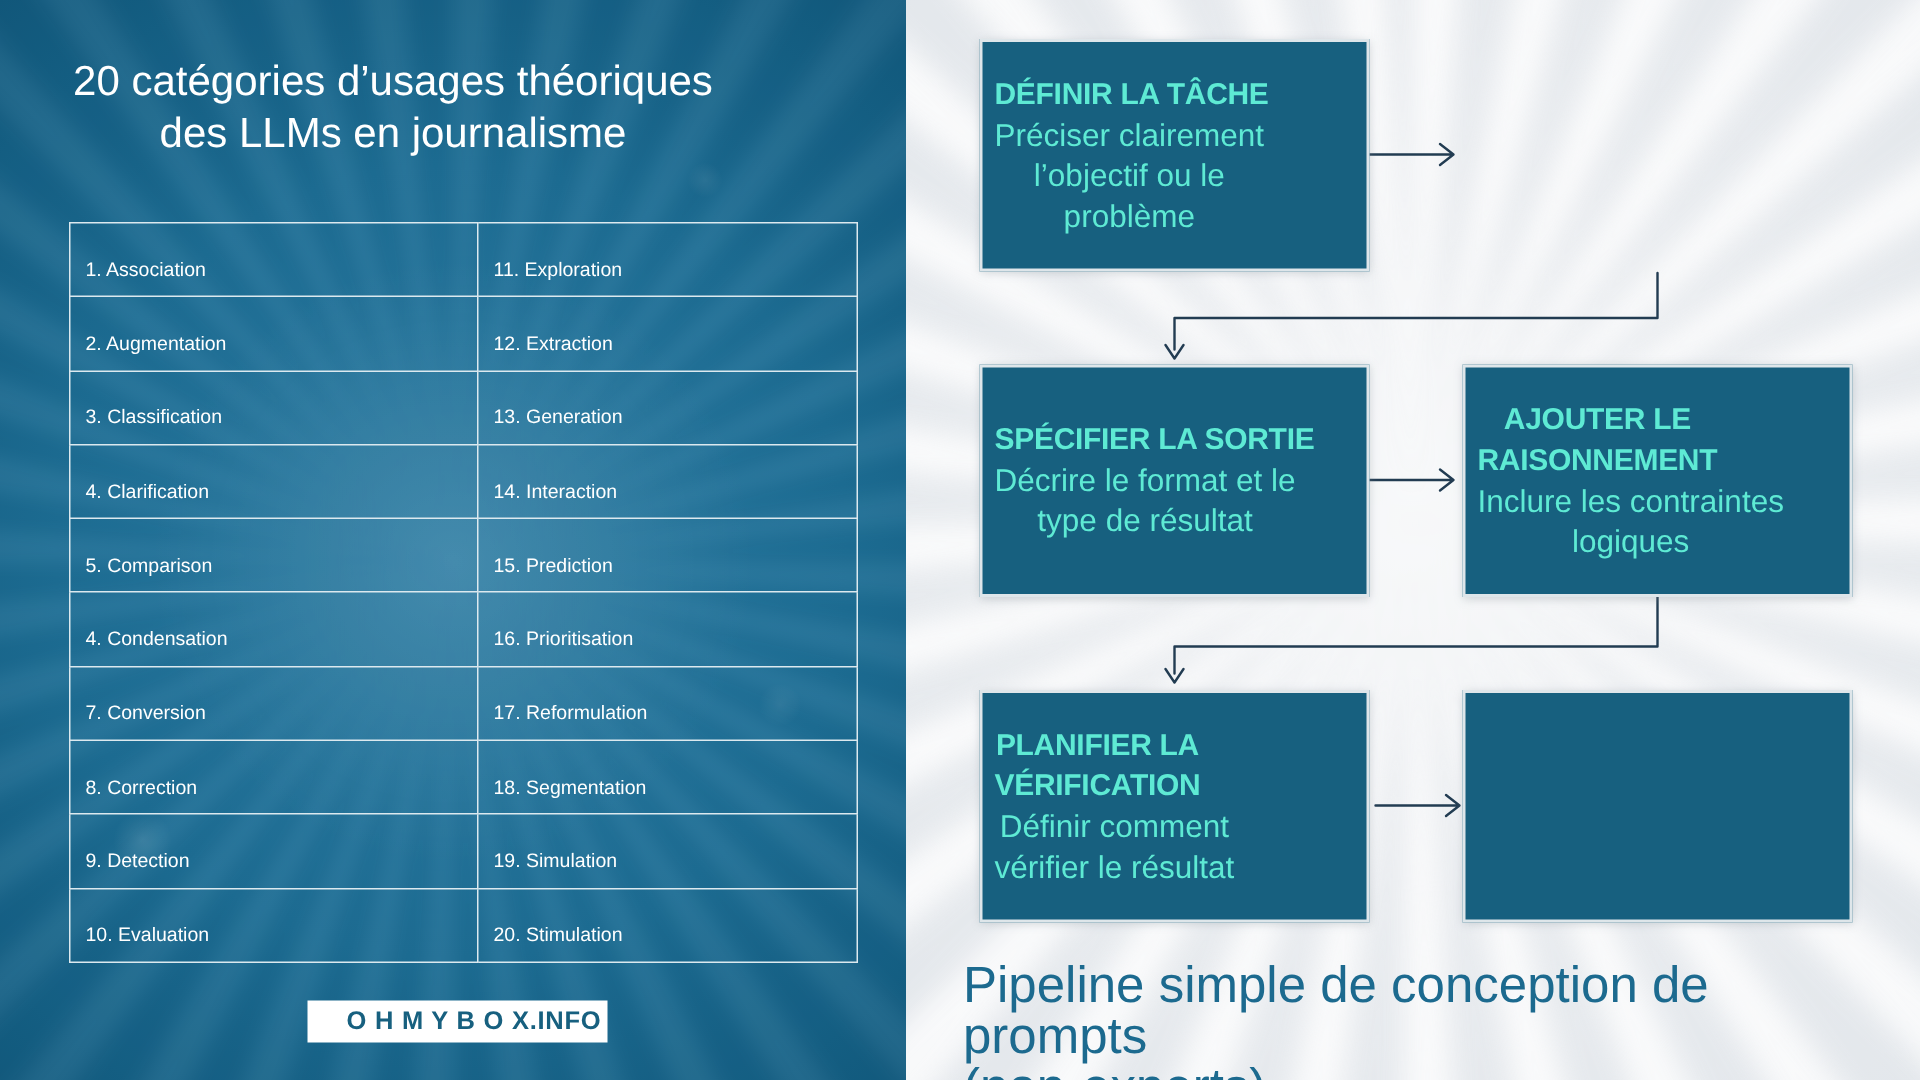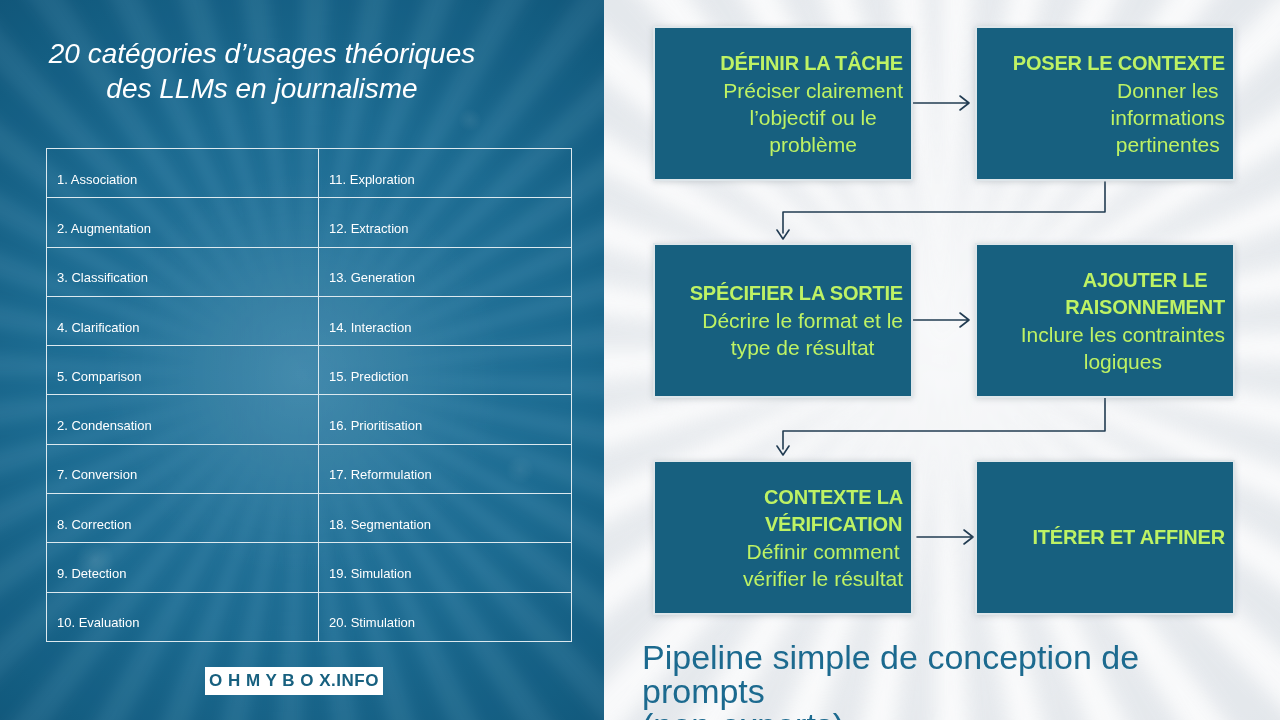--- a/index.html
+++ b/index.html
@@ -19,56 +19,56 @@
   }
   .left-panel::before{
     content:"";position:absolute;inset:-30px;pointer-events:none;
     background:repeating-conic-gradient(from 0deg at 50% 52%,
       rgba(255,255,255,0.06) 0deg 4deg, rgba(0,30,50,0.05) 4deg 9deg);
     filter:blur(7px);
   }
   .title{
     position:absolute;left:0;top:36px;width:524px;margin:0;z-index:2;
     color:#ffffff;font-size:28px;line-height:35px;font-weight:400;
-    text-align:center;white-space:pre-line;font-style:italic;
+    text-align:center;white-space:pre-line;
   }
   .cat-table{
     position:absolute;left:46px;top:148px;width:526px;height:494px;z-index:2;
     border-collapse:collapse;table-layout:fixed;
   }
   .cat-table td{
     border:1px solid #dce9ef;color:#ffffff;font-size:13px;
     padding:12px 0 0 10px;vertical-align:middle;
   }
   .cat-table td.c1{width:261px;}
   .badge{
     position:absolute;left:205px;top:667px;width:178px;height:28px;z-index:2;
-    background:#ffffff;display:flex;align-items:center;justify-content:center;
+    background:#ffffff;display:flex;align-items:center;justify-content:center;padding-left:22px;
   }
   .badge span{
     color:#17607f;font-size:17px;font-weight:bold;letter-spacing:0.5px;
   }
   
   .right-panel{
     position:absolute;left:604px;top:0;width:676px;height:720px;overflow:hidden;
     background:radial-gradient(circle at 50% 48%, #ffffff 0%, #f3f4f6 35%, #e7eaee 100%);
   }
   .right-panel::before{
     content:"";position:absolute;inset:-30px;pointer-events:none;
     background:repeating-conic-gradient(from 0deg at 50% 48%,
       rgba(255,255,255,0.95) 0deg 5deg, rgba(222,227,232,0.55) 5deg 11deg);
     filter:blur(9px);opacity:0.75;
   }
   .connectors{position:absolute;left:0;top:0;z-index:1;}
   .flow-box{
     position:absolute;width:260px;height:155px;z-index:2;box-sizing:border-box;
     background:#17607f;border:2px solid rgba(233,237,240,0.95);
     box-shadow:0 1px 6px rgba(130,140,150,0.35);
-    display:flex;flex-direction:column;align-items:flex-end;justify-content:center;
-    padding:6px 8px;text-align:center;color:#bef264;
+    display:flex;flex-direction:column;align-items:flex-start;justify-content:center;
+    padding:6px 8px;text-align:center;color:#5eead4;
   }
   .box-title{font-size:20px;font-weight:bold;line-height:27px;letter-spacing:-0.2px;white-space:pre-line;}
   .box-body{font-size:21px;line-height:27px;white-space:pre-line;}
   .pos-a1{left:49px;top:26px;}  .pos-b1{left:371px;top:26px;}
   .pos-a2{left:49px;top:243px;} .pos-b2{left:371px;top:243px;}
   .pos-a3{left:49px;top:460px;} .pos-b3{left:371px;top:460px;}
   .caption{
     position:absolute;left:38px;top:640px;width:600px;z-index:2;
     color:#1c6a8f;font-size:34px;line-height:34px;text-align:left;white-space:pre-line;
   }
@@ -98,21 +98,21 @@
         </tr>
         <tr>
           <td class="c1">4. Clarification</td>
           <td>14. Interaction</td>
         </tr>
         <tr>
           <td class="c1">5. Comparison</td>
           <td>15. Prediction</td>
         </tr>
         <tr>
-          <td class="c1">2. Condensation</td>
+          <td class="c1">4. Condensation</td>
           <td>16. Prioritisation</td>
         </tr>
         <tr>
           <td class="c1">7. Conversion</td>
           <td>17. Reformulation</td>
         </tr>
         <tr>
           <td class="c1">8. Correction</td>
           <td>18. Segmentation</td>
         </tr>
@@ -141,44 +141,37 @@
       <path d="M501 398 L501 431 L179 431 L179 449 M173 446 L179 455 L185 446"></path>
       <path d="M313 537 L368 537 M360 530 L369 537 L360 544"></path>
     </svg>
 
     <div class="flow-box pos-a1">
       <div class="box-title">DÉFINIR LA TÂCHE</div>
       <div class="box-body">Préciser clairement
 l’objectif ou le
 problème</div>
     </div>
-    <div class="flow-box pos-b1">
-      <div class="box-title">POSER LE CONTEXTE</div>
-      <div class="box-body">Donner les
-informations
-pertinentes</div>
-    </div>
     <div class="flow-box pos-a2">
       <div class="box-title">SPÉCIFIER LA SORTIE</div>
       <div class="box-body">Décrire le format et le
 type de résultat</div>
     </div>
     <div class="flow-box pos-b2">
       <div class="box-title">AJOUTER LE
 RAISONNEMENT</div>
       <div class="box-body">Inclure les contraintes
 logiques</div>
     </div>
     <div class="flow-box pos-a3">
-      <div class="box-title">CONTEXTE LA
+      <div class="box-title">PLANIFIER LA
 VÉRIFICATION</div>
       <div class="box-body">Définir comment
 vérifier le résultat</div>
     </div>
     <div class="flow-box pos-b3">
-      <div class="box-title">ITÉRER ET AFFINER</div>
     </div>
 
     <div class="caption">Pipeline simple de conception de prompts
 (non-experts)</div>
   </section>
 
 </div>
 
 </body></html>

